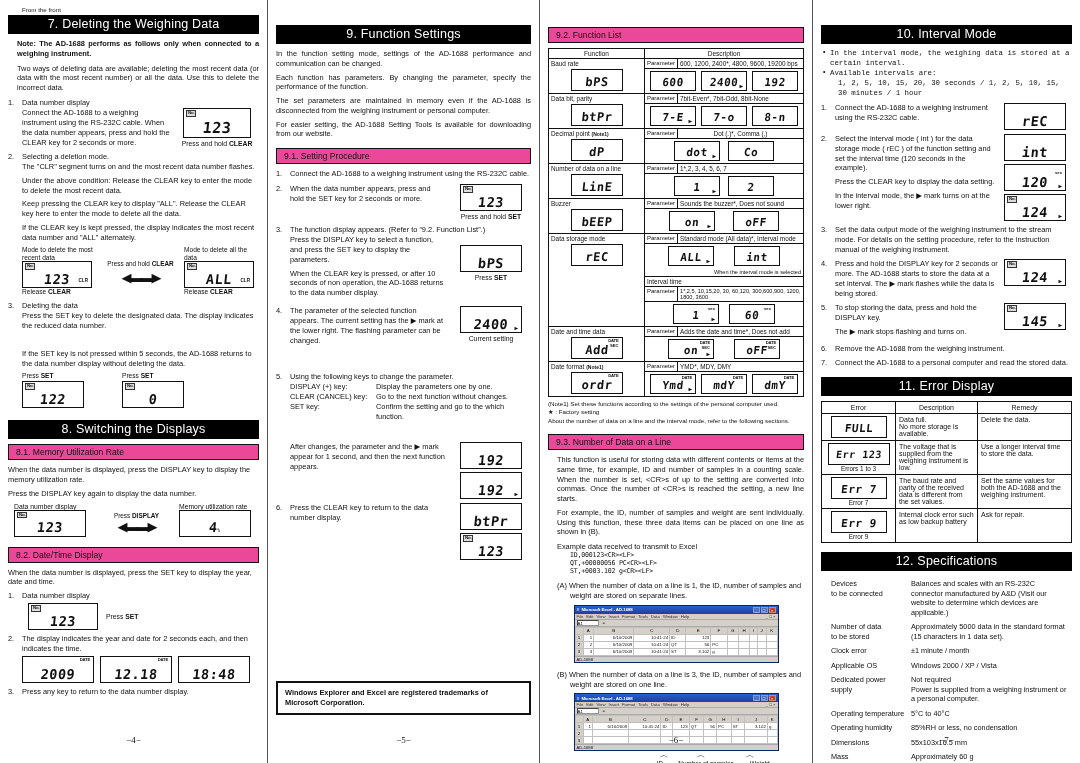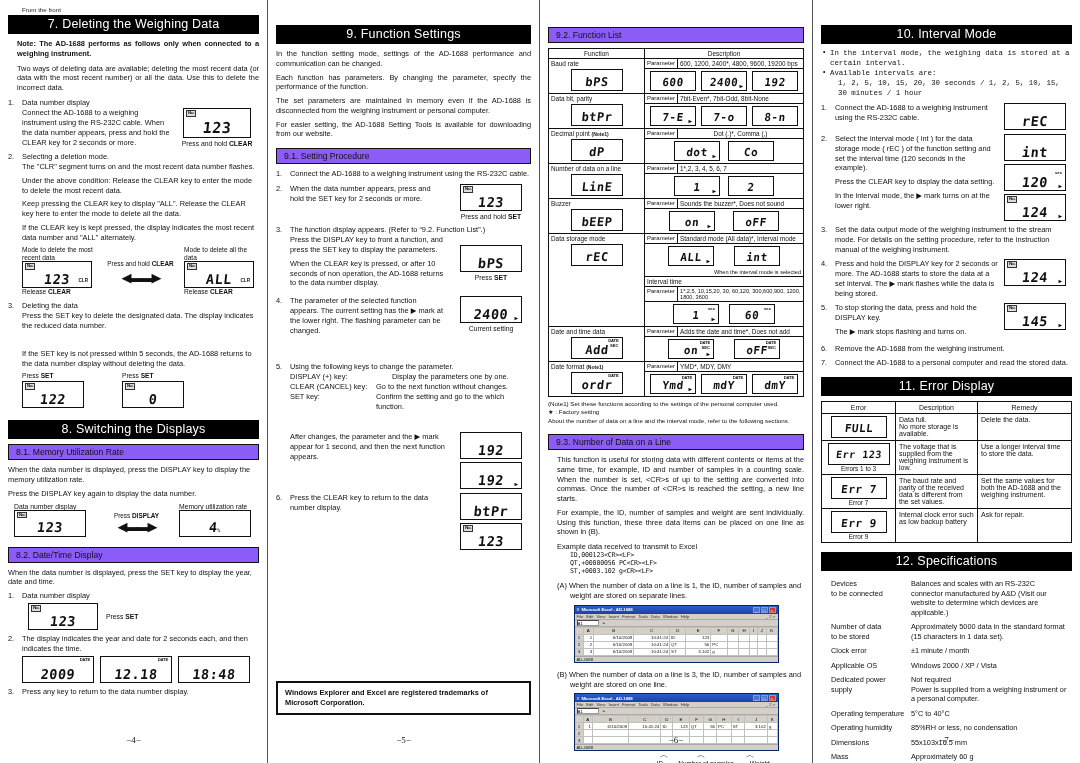--- a/index.html
+++ b/index.html
@@ -32,21 +32,21 @@
     text-align:center;
     margin:0 0 5px 0;
     padding:2px 0 3px 0;
     letter-spacing:0.2px;
   }
   h2.sub {
     border:1px solid #111;
     font-size:8.6px; font-weight:400;
     padding:2px 0 2px 7px;
     margin:9px 0 5px 0;
-    background:#8b5cf6;
+    background:#ec4899;
   }
   p { margin:0 0 4px 0; line-height:1.32; text-align:justify; }
   p.nj { text-align:left; }
   .note-b { font-weight:bold; }
   .indent { margin-left:9px; }
 
   
   ol.num { margin:0; padding:0; list-style:none; }
   ol.num > li {
     position:relative; padding-left:14px; margin-bottom:4px; line-height:1.35;
@@ -345,21 +345,21 @@
             </div>
             <div class="cap"><span>Press and hold</span> <span class="capb">SET</span></div>
           </div>
         </div>
       </li>
       <li style="margin-top:3px">
         <span class="n">3.</span>
         <div>The function display appears. (Refer to “9.2. Function List”.)</div>
         <div class="row-flex">
           <div class="grow" style="padding-right:5px">
-            <p class="nj">Press the DISPLAY key to front a function, and press the SET key to display the parameters.</p>
+            <p class="nj">Press the DISPLAY key to select a function, and press the SET key to display the parameters.</p>
             <p class="nj">When the CLEAR key is pressed, or after 10 seconds of non operation, the AD-1688 returns to the data number display.</p>
           </div>
           <div style="width:80px;text-align:center;padding-top:10px">
             <div class="lcd mid" style="width:62px">
               <span class="val">bPS</span>
             </div>
             <div class="cap"><span>Press</span> <span class="capb">SET</span></div>
           </div>
         </div>
       </li>
@@ -373,21 +373,21 @@
               <span class="tri">▶</span>
             </div>
             <div class="cap">Current setting</div>
           </div>
         </div>
       </li>
       <li style="margin-top:26px">
         <span class="n">5.</span>
         <div>Using the following keys to change the parameter.</div>
         <div style="display:flex">
-          <div style="width:102px">DISPLAY (+) key:</div>
+          <div style="width:86px">DISPLAY (+) key:</div>
           <div style="flex:1">Display the parameters one by one.</div>
         </div>
         <div style="display:flex">
           <div style="width:86px">CLEAR (CANCEL) key:</div>
           <div style="flex:1">Go to the next function without changes.</div>
         </div>
         <div style="display:flex">
           <div style="width:86px">SET key:</div>
           <div style="flex:1">Confirm the setting and go to the which function.</div>
         </div>

